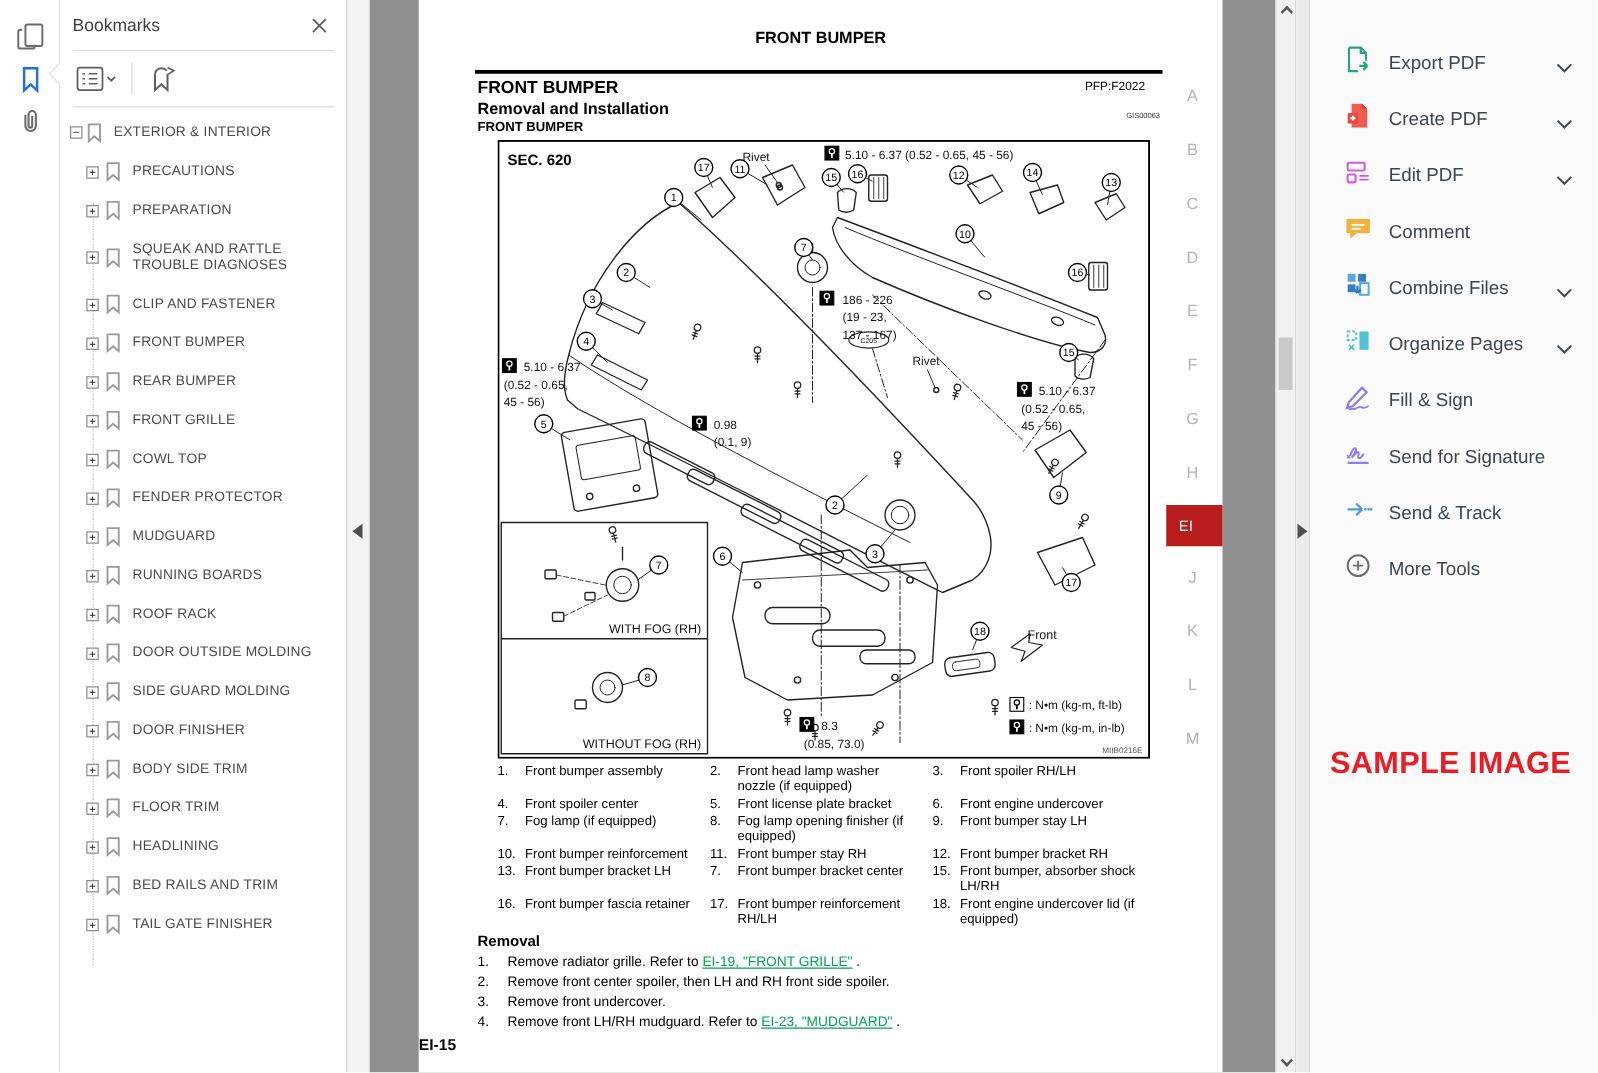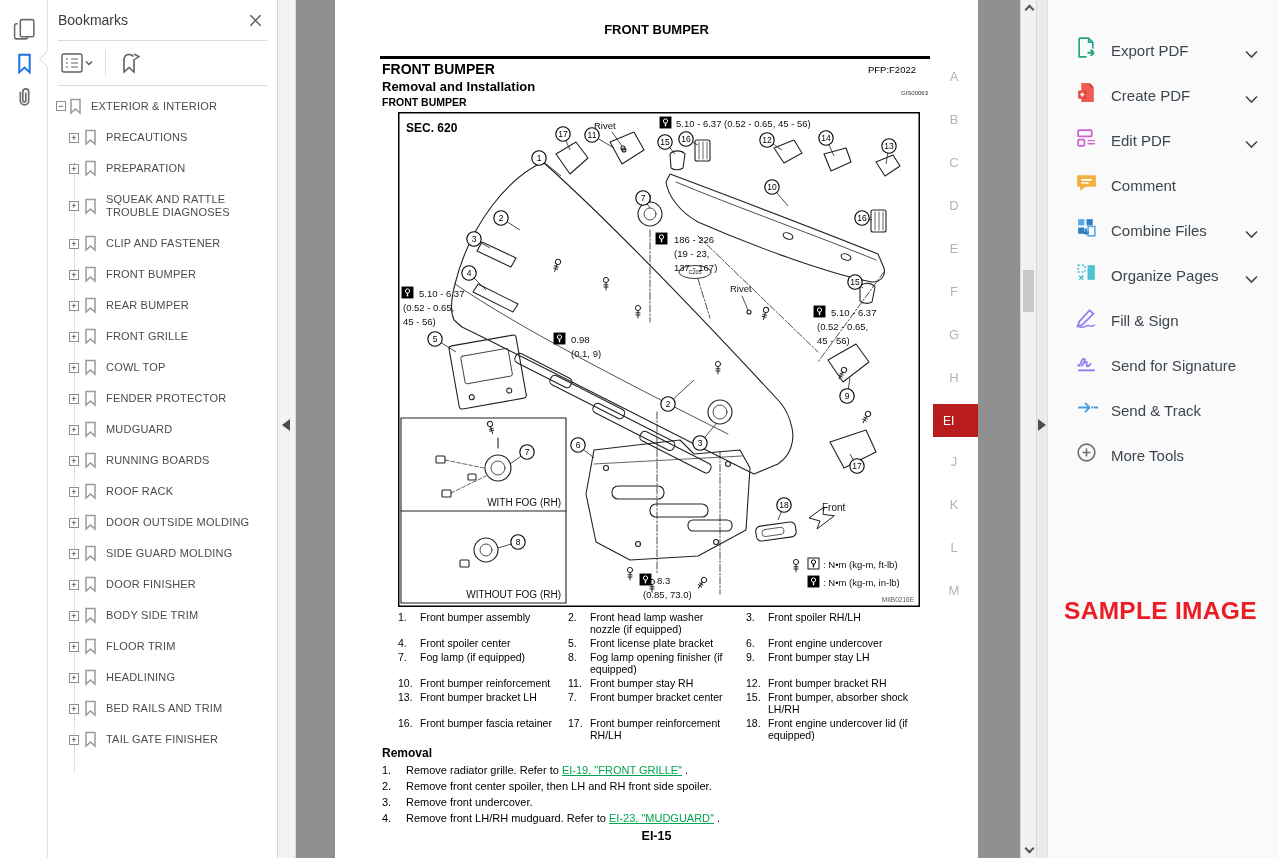--- a/index.html
+++ b/index.html
@@ -75,21 +75,21 @@
            grid-template-columns:170px 178px 189px; row-gap:2px; font-size:10.5px; line-height:12px; }
   .part-cell { display:flex; }
   .pnum { width:22px; flex:none; }
   .ptext { flex:1; padding-right:10px; }
 
   .removal-head { position:absolute; top:746px; left:47px; font-size:12px; font-weight:bold; }
   .steps { position:absolute; top:762px; left:47px; width:548px; font-size:11px; line-height:16px; }
   .step { display:flex; }
   .step-num { width:24px; flex:none; }
   .green-link { color:#00a651; text-decoration:underline; cursor:pointer; }
-  .page-num { position:absolute; top:829px; left:0; width:643px; text-align:center;
+  .page-num { position:absolute; top:829px; left:0; width:643px; text-align:left;
               font-size:12.5px; font-weight:bold; }
 
   .tab-letter { position:absolute; left:606px; width:26px; text-align:center; color:#b3b3b3; font-size:13px; }
   .ei-tab { position:absolute; left:598px; top:404px; width:45px; height:33px; background:#b91c1c;
             color:#fff; font-size:12px; display:flex; align-items:center; padding-left:10px; }
 
   
   .scrollbar { position:absolute; left:1020px; top:0; width:17px; height:858px; background:#f1f1f1;
                border-left:1px solid #d8d8d8; border-right:1px solid #d8d8d8; }
   .sb-chev { position:absolute; left:5px; width:7px; height:7px; cursor:pointer; }

